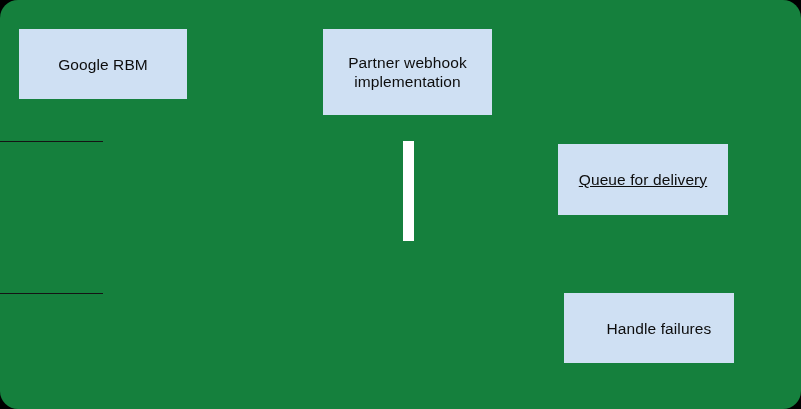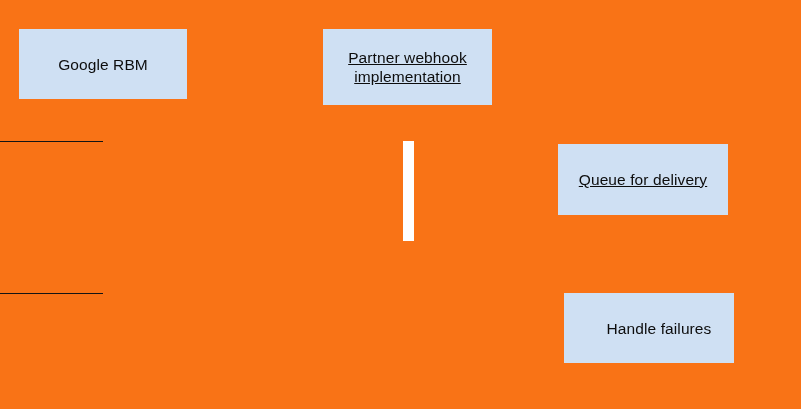--- a/index.html
+++ b/index.html
@@ -76,27 +76,27 @@
     width: 103px;
     height: 1px;
     background: #141414;
   }
   #seam-upper { top: 141px; }
   #seam-lower { top: 293px; }
 </style>
 </head>
 <body>
 
-<div id="canvas" style="background: #f97316;">
+<div id="canvas" style="background: #15803d; border-radius: 18px;">
 
   <div class="node" id="node-google-rbm" style="left: 19px; top: 29px; width: 168px; height: 70px; background: rgb(207, 224, 243); color: rgb(13, 13, 13);">
     <span class="node-label">Google RBM</span>
   </div>
 
-  <div class="node" id="node-partner-webhook" style="left: 323px; top: 29px; width: 169px; height: 76px; background: rgb(207, 224, 243); color: rgb(13, 13, 13); text-decoration: underline;">
+  <div class="node" id="node-partner-webhook" style="left: 323px; top: 29px; width: 169px; height: 86px; background: rgb(207, 224, 243); color: rgb(13, 13, 13);">
     <span class="node-label">Partner webhook
 implementation</span>
   </div>
 
   <div class="seam" id="seam-upper"></div>
 
   <div class="connector-bar" style="left: 403px; top: 141px; width: 11px; height: 100px; background: rgb(255, 255, 255);"></div>
 
   <div class="node" id="node-queue-delivery" style="left: 558px; top: 144px; width: 170px; height: 71px; background: rgb(207, 224, 243); color: rgb(13, 13, 13);">
     <span class="node-label">Queue for delivery</span>

